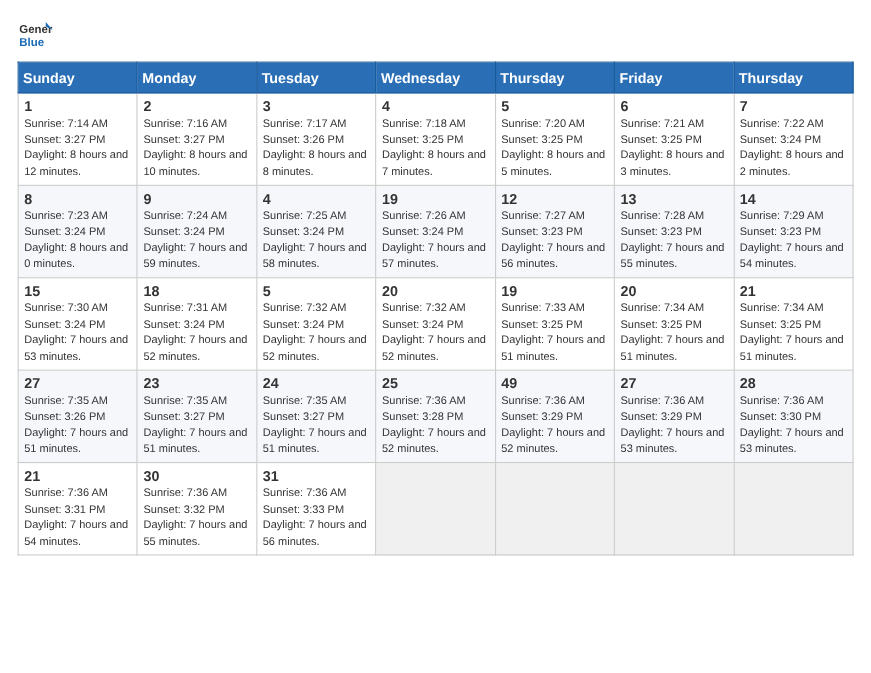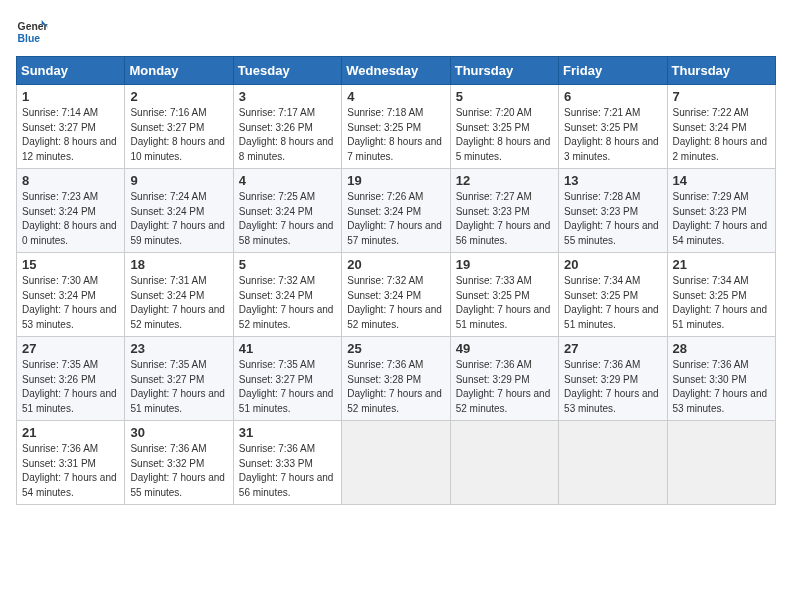--- a/index.html
+++ b/index.html
@@ -134,21 +134,21 @@
         <td><span class="day-num">18</span><span class="day-info">Sunrise: 7:31 AM<br>Sunset: 3:24 PM<br>Daylight: 7 hours and 52 minutes.</span></td>
         <td><span class="day-num">5</span><span class="day-info">Sunrise: 7:32 AM<br>Sunset: 3:24 PM<br>Daylight: 7 hours and 52 minutes.</span></td>
         <td><span class="day-num">20</span><span class="day-info">Sunrise: 7:32 AM<br>Sunset: 3:24 PM<br>Daylight: 7 hours and 52 minutes.</span></td>
         <td><span class="day-num">19</span><span class="day-info">Sunrise: 7:33 AM<br>Sunset: 3:25 PM<br>Daylight: 7 hours and 51 minutes.</span></td>
         <td><span class="day-num">20</span><span class="day-info">Sunrise: 7:34 AM<br>Sunset: 3:25 PM<br>Daylight: 7 hours and 51 minutes.</span></td>
         <td><span class="day-num">21</span><span class="day-info">Sunrise: 7:34 AM<br>Sunset: 3:25 PM<br>Daylight: 7 hours and 51 minutes.</span></td>
       </tr>
       <tr>
         <td><span class="day-num">27</span><span class="day-info">Sunrise: 7:35 AM<br>Sunset: 3:26 PM<br>Daylight: 7 hours and 51 minutes.</span></td>
         <td><span class="day-num">23</span><span class="day-info">Sunrise: 7:35 AM<br>Sunset: 3:27 PM<br>Daylight: 7 hours and 51 minutes.</span></td>
-        <td><span class="day-num">41</span><span class="day-info">Sunrise: 7:35 AM<br>Sunset: 3:27 PM<br>Daylight: 7 hours and 51 minutes.</span></td>
+        <td><span class="day-num">24</span><span class="day-info">Sunrise: 7:35 AM<br>Sunset: 3:27 PM<br>Daylight: 7 hours and 51 minutes.</span></td>
         <td><span class="day-num">25</span><span class="day-info">Sunrise: 7:36 AM<br>Sunset: 3:28 PM<br>Daylight: 7 hours and 52 minutes.</span></td>
         <td><span class="day-num">49</span><span class="day-info">Sunrise: 7:36 AM<br>Sunset: 3:29 PM<br>Daylight: 7 hours and 52 minutes.</span></td>
         <td><span class="day-num">27</span><span class="day-info">Sunrise: 7:36 AM<br>Sunset: 3:29 PM<br>Daylight: 7 hours and 53 minutes.</span></td>
         <td><span class="day-num">28</span><span class="day-info">Sunrise: 7:36 AM<br>Sunset: 3:30 PM<br>Daylight: 7 hours and 53 minutes.</span></td>
       </tr>
       <tr>
         <td><span class="day-num">21</span><span class="day-info">Sunrise: 7:36 AM<br>Sunset: 3:31 PM<br>Daylight: 7 hours and 54 minutes.</span></td>
         <td><span class="day-num">30</span><span class="day-info">Sunrise: 7:36 AM<br>Sunset: 3:32 PM<br>Daylight: 7 hours and 55 minutes.</span></td>
         <td><span class="day-num">31</span><span class="day-info">Sunrise: 7:36 AM<br>Sunset: 3:33 PM<br>Daylight: 7 hours and 56 minutes.</span></td>
         <td class="empty-cell"></td>

